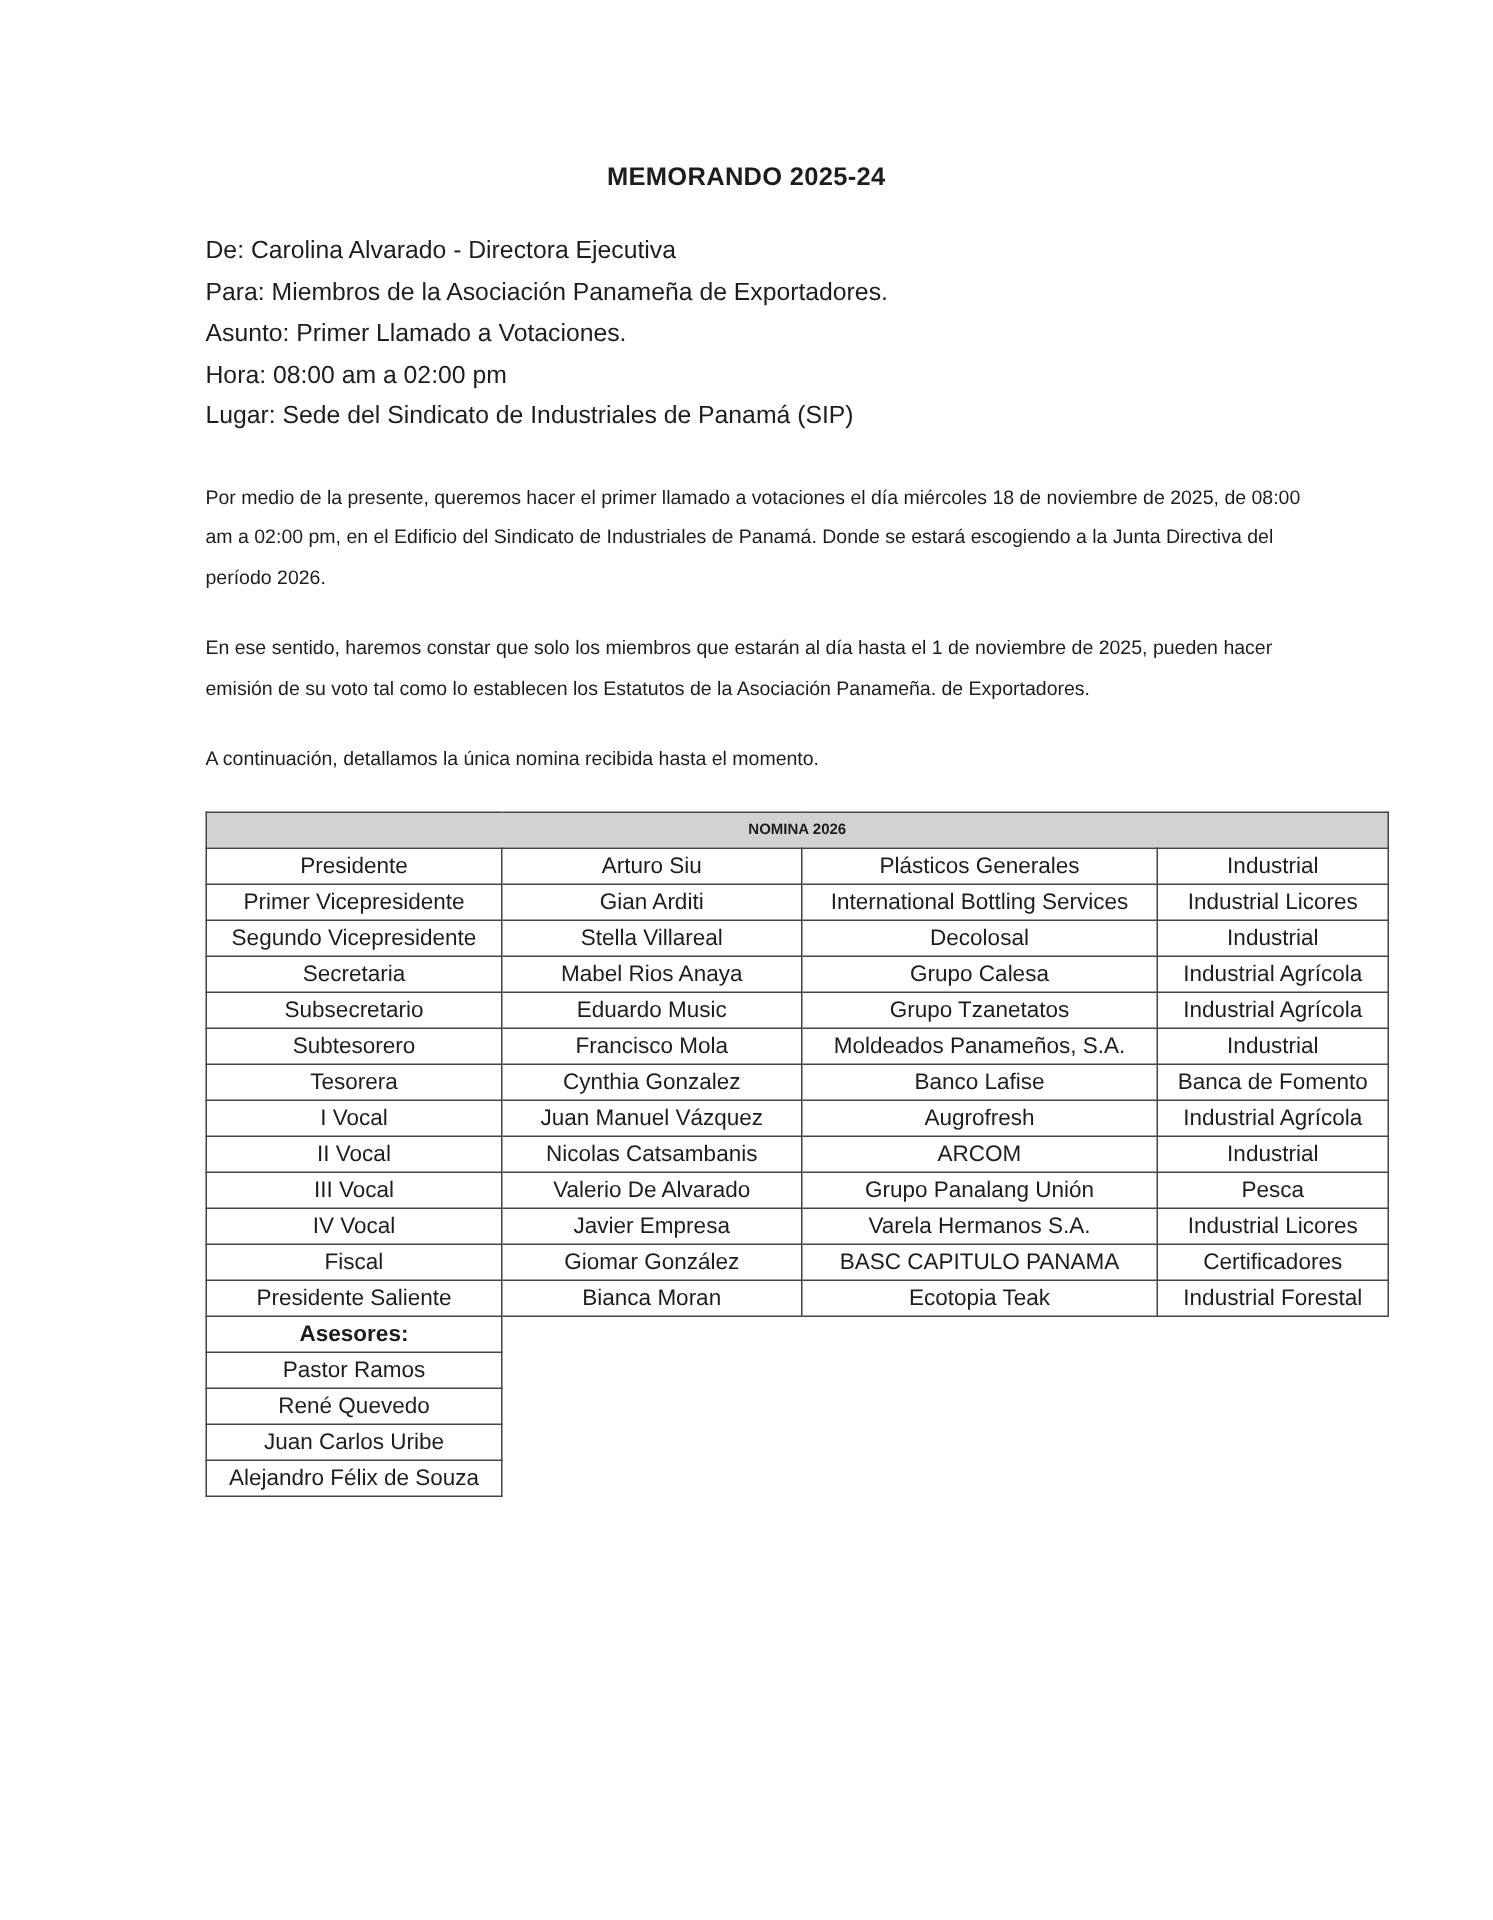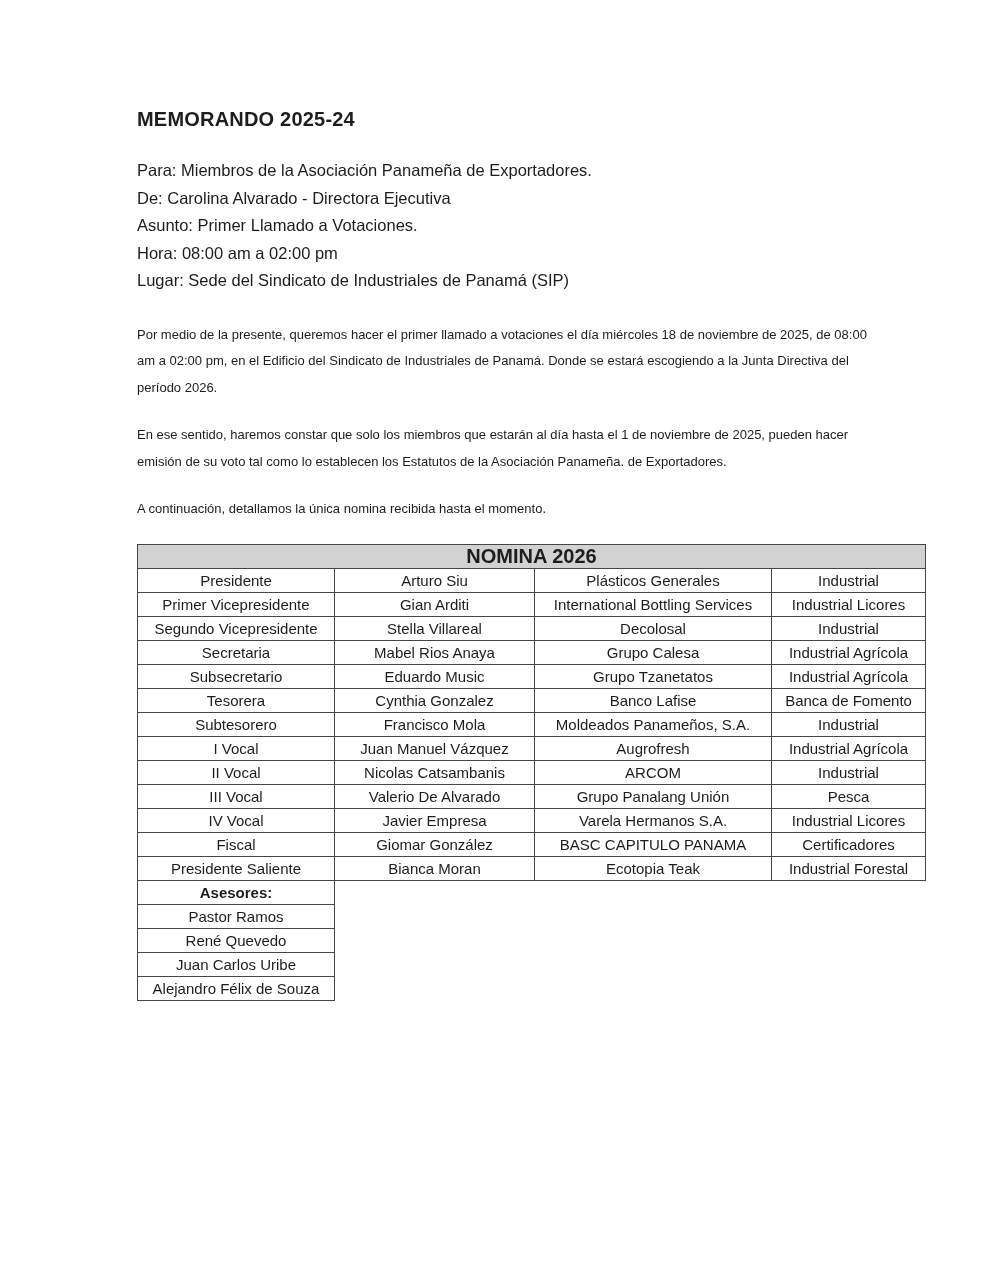--- a/index.html
+++ b/index.html
@@ -19,22 +19,23 @@
     color: var(--text);
     overflow: hidden;
   }
   .page {
     width: 995px; height: 1280px;
     padding: 108px 0 0 137px;
   }
   .doc-title {
     width: 721px;
     margin: 0 0 26px 0;
-    font-size: 20px;
+    font-size: 17px;
     font-weight: bold;
+    text-align: center;
     letter-spacing: 0.2px;
   }
   .meta-block {
     width: 740px;
   }
   .meta-line {
     font-size: 16.5px;
     line-height: 27.5px;
     white-space: nowrap;
   }
@@ -60,38 +61,38 @@
     font-size: 15px;
     text-align: center;
     vertical-align: middle;
     font-weight: normal;
     overflow: hidden;
     white-space: nowrap;
   }
   table.nomina .thead {
     background: var(--header-bg);
     font-weight: bold;
-    font-size: 20px;
+    font-size: 10px;
   }
   table.nomina td.bold { font-weight: bold; }
   table.nomina td.empty {
     border: none;
     background: transparent;
   }
 </style>
 </head>
 <body>
 
 <div class="page">
 
   <h1 class="doc-title">MEMORANDO 2025-24</h1>
 
   <div class="meta-block">
+    <div class="meta-line">De: Carolina Alvarado - Directora Ejecutiva</div>
     <div class="meta-line">Para: Miembros de la Asociación Panameña de Exportadores.</div>
-    <div class="meta-line">De: Carolina Alvarado - Directora Ejecutiva</div>
     <div class="meta-line">Asunto: Primer Llamado a Votaciones.</div>
     <div class="meta-line">Hora: 08:00 am a 02:00 pm</div>
     <div class="meta-line">Lugar: Sede del Sindicato de Industriales de Panamá (SIP)</div>
   </div>
 
   <div class="paragraphs">
     <p>Por medio de la presente, queremos hacer el primer llamado a votaciones el día miércoles 18 de noviembre de 2025, de 08:00 am a 02:00 pm, en el Edificio del Sindicato de Industriales de Panamá. Donde se estará escogiendo a la Junta Directiva del período 2026.</p>
     <p>En ese sentido, haremos constar que solo los miembros que estarán al día hasta el 1 de noviembre de 2025, pueden hacer emisión de su voto tal como lo establecen los Estatutos de la Asociación Panameña. de Exportadores.</p>
     <p>A continuación, detallamos la única nomina recibida hasta el momento.</p>
   </div>
@@ -132,32 +133,32 @@
         <td>Grupo Calesa</td>
         <td>Industrial Agrícola</td>
       </tr>
       <tr>
         <td>Subsecretario</td>
         <td>Eduardo Music</td>
         <td>Grupo Tzanetatos</td>
         <td>Industrial Agrícola</td>
       </tr>
       <tr>
+        <td>Subtesorero</td>
+        <td>Francisco Mola</td>
+        <td>Moldeados Panameños, S.A.</td>
+        <td>Industrial</td>
+      </tr>
+      <tr>
         <td>Tesorera</td>
         <td>Cynthia Gonzalez</td>
         <td>Banco Lafise</td>
         <td>Banca de Fomento</td>
       </tr>
       <tr>
-        <td>Subtesorero</td>
-        <td>Francisco Mola</td>
-        <td>Moldeados Panameños, S.A.</td>
-        <td>Industrial</td>
-      </tr>
-      <tr>
         <td>I Vocal</td>
         <td>Juan Manuel Vázquez</td>
         <td>Augrofresh</td>
         <td>Industrial Agrícola</td>
       </tr>
       <tr>
         <td>II Vocal</td>
         <td>Nicolas Catsambanis</td>
         <td>ARCOM</td>
         <td>Industrial</td>

